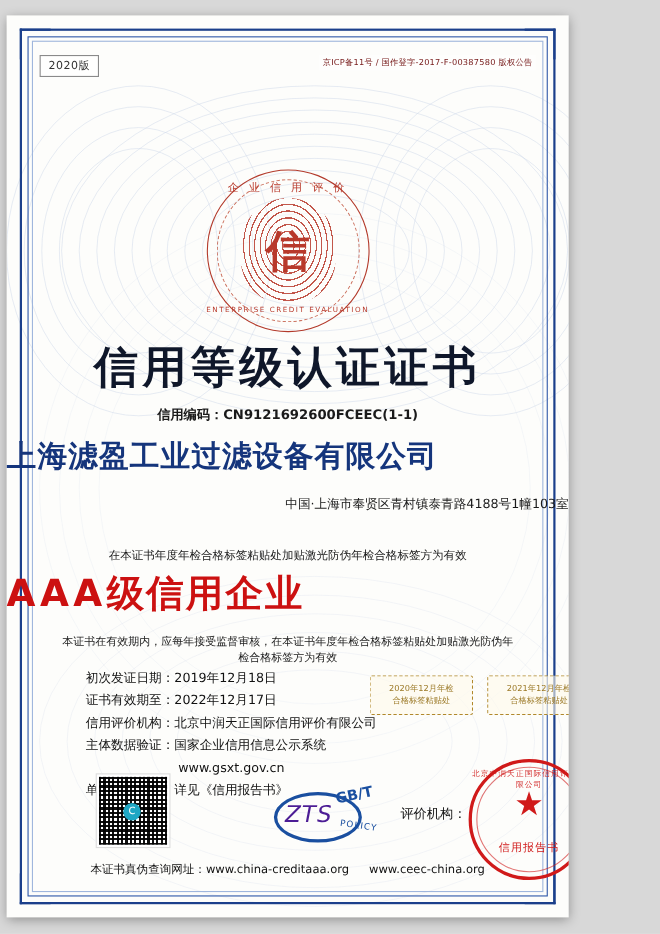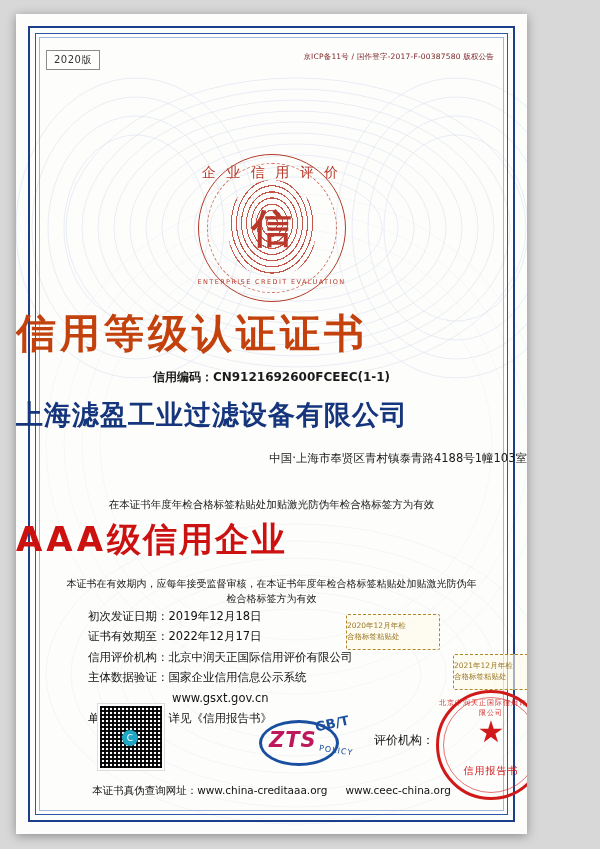--- a/index.html
+++ b/index.html
@@ -3,21 +3,21 @@
 <meta charset="utf-8">
 <style>
   html,body{margin:0;padding:0;}
   body{
     width:600px;height:849px;
     background:#d8d8d8;
     font-family:"DejaVu Sans","Liberation Sans",sans-serif;
     overflow:hidden;
   }
   .cert{
-    position:absolute;left:16px;top:14px;width:511px;height:820px;
+    position:absolute;left:6px;top:14px;width:511px;height:820px;
     background:#fdfdfb;
     box-shadow:0 2px 10px rgba(0,0,0,.35);
     overflow:hidden;
   }
   
   .guilloche{position:absolute;inset:0;overflow:hidden;pointer-events:none;}
   .guilloche svg{position:absolute;left:0;top:0;}
   .frame-outer{
     position:absolute;left:12px;top:12px;right:12px;bottom:12px;
     border:2px solid #1b3f8b;
@@ -67,28 +67,28 @@
       repeating-radial-gradient(ellipse at 50% 45%, #b8392b 0 1px, rgba(255,255,255,0) 1px 5px);
     opacity:.85;
   }
   .emblem .xin{
     position:absolute;left:50%;top:50%;transform:translate(-50%,-50%);
     font-size:40px;color:#b8392b;font-weight:bold;
     font-family:"DejaVu Sans","Liberation Sans",sans-serif;
   }
   .emblem .arc-top,.emblem .arc-bot{
     position:absolute;left:0;right:0;text-align:center;
-    font-size:14px;color:#b8392b;letter-spacing:3px;
+    font-size:10px;color:#b8392b;letter-spacing:3px;
   }
   .emblem .arc-top{top:10px;}
   .emblem .arc-bot{bottom:16px;font-size:6.5px;letter-spacing:1.4px;}
 
   .title{
-    position:absolute;left:0;right:0;top:292px;
-    font-size:40px;font-weight:bold;color:#c2410c;letter-spacing:4px;
+    position:absolute;left:0;right:0;top:292px;text-align:center;
+    font-size:40px;font-weight:bold;color:#0f172a;letter-spacing:4px;
     font-family:"DejaVu Sans","Liberation Sans",sans-serif;
   }
   .code-line{
     position:absolute;left:0;right:0;top:355px;text-align:center;
     font-size:12px;color:#1a1a1a;font-weight:bold;
   }
   .company{
     position:absolute;left:0;right:0;top:383px;text-align:left;
     font-size:27px;font-weight:bold;color:#15357c;letter-spacing:1px;
   }
@@ -112,26 +112,26 @@
 
   .fields{
     position:absolute;left:72px;top:592px;font-size:11.5px;color:#111;
     line-height:1.78;
   }
   .fields .row{white-space:nowrap;}
   .fields .url{margin-left:84px;color:#111;}
 
   .stamp-box{
     position:absolute;width:94px;height:36px;border:1px dashed #b0882b;
-    color:#9c7a28;font-size:7.5px;line-height:1.5;
+    color:#9c7a28;font-size:7.5px;text-align:center;line-height:1.5;
     padding-top:5px;box-sizing:border-box;border-radius:2px;
     background:rgba(255,250,235,.6);
   }
   .sb1{left:330px;top:600px;}
-  .sb2{left:437px;top:600px;margin-top:40px;}
+  .sb2{left:437px;top:600px;}
 
   .qr{
     position:absolute;left:82px;top:690px;width:62px;height:62px;
     background:
       repeating-linear-gradient(0deg,#111 0 2px,#fff 2px 4px),
       repeating-linear-gradient(90deg,#111 0 2px,#fff 2px 4px);
     background-blend-mode:multiply;
     border:2px solid #fff;
     outline:1px solid #ddd;
   }
@@ -140,22 +140,22 @@
     background:#1ea7c4;color:#fff;font-size:9px;line-height:16px;text-align:center;
   }
   .zts{
     position:absolute;left:243px;top:700px;width:104px;height:52px;
   }
   .zts .oval{
     position:absolute;left:0;top:6px;width:74px;height:40px;border-radius:50%;
     border:3px solid #1a4fa0;
   }
   .zts .txt{
-    position:absolute;left:10px;top:14px;font-size:21px;font-weight:bold;
-    color:#be185d;font-style:italic;letter-spacing:1px;
+    position:absolute;left:10px;top:14px;font-size:21px;font-weight:normal;
+    color:#4c1d95;font-style:italic;letter-spacing:1px;
   }
   .zts .gb{
     position:absolute;left:56px;top:2px;font-size:13px;font-weight:bold;color:#1a4fa0;
     transform:rotate(-12deg);
   }
   .zts .gb2{
     position:absolute;left:60px;top:32px;font-size:8px;color:#1a4fa0;
     transform:rotate(8deg);letter-spacing:1px;
   }
   .eval-label{

